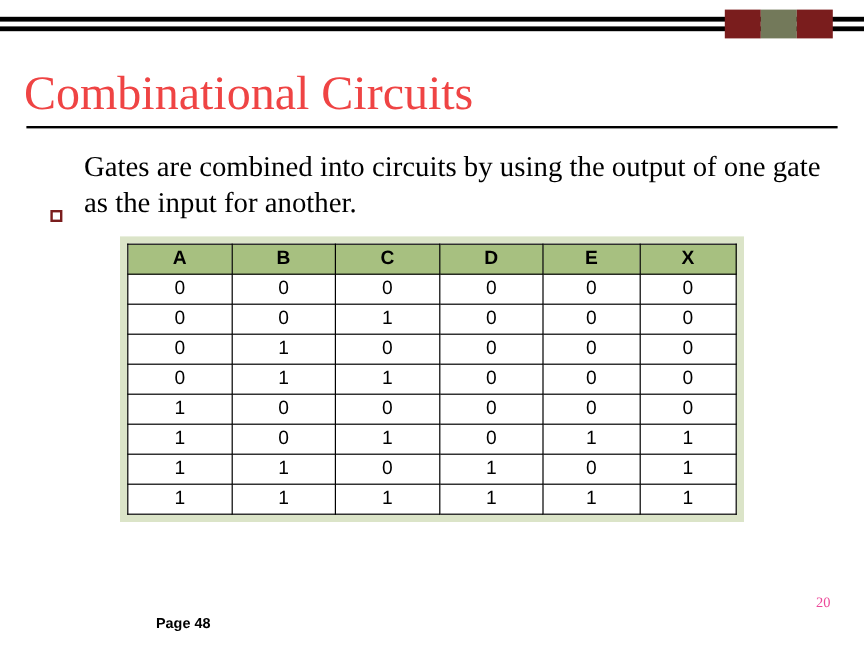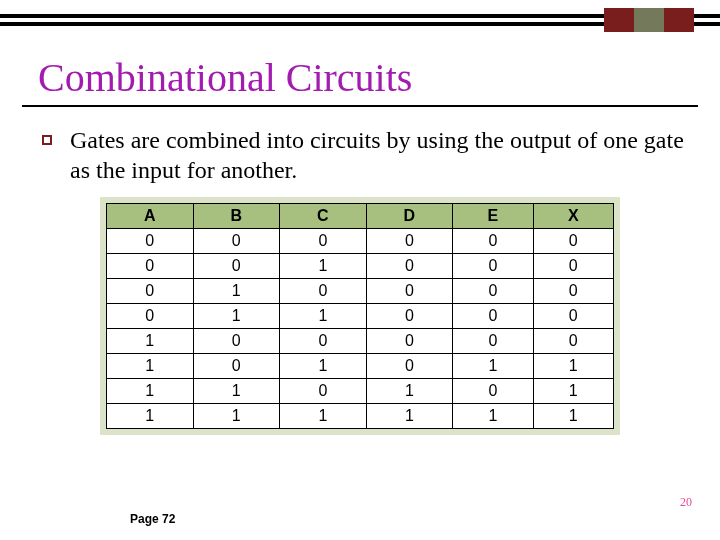--- a/index.html
+++ b/index.html
@@ -34,31 +34,31 @@
   }
   .swatch {
     width: 30px;
     height: 24px;
   }
   .swatch.maroon { background: #7a1d1d; }
   .swatch.olive  { background: #73795a; }
   .title {
     font-size: 40px;
     font-weight: 400;
-    margin: 18px 0 4px 38px;
-    color: #a21caf;
+    margin: 18px 0 4px 20px;
+    color: #ef4444;
   }
   .title-rule {
     margin: 0 22px 18px 22px;
     border: none;
     border-top: 2px solid #000;
   }
   .body-row {
     display: flex;
-    align-items: flex-start;
+    align-items: flex-end;
     padding: 0 32px 0 42px;
   }
   .bullet {
     width: 10px;
     height: 10px;
     border: 2px solid #7a1d1d;
     margin-top: 10px;
     margin-right: 18px;
     flex: 0 0 auto;
   }
@@ -205,14 +205,14 @@
           <td>1</td>
           <td>1</td>
           <td>1</td>
           <td>1</td>
           <td>1</td>
         </tr>
       </tbody>
   </table>
 </div>
 
-<div class="page-ref">Page 72</div>
+<div class="page-ref">Page 48</div>
 <div class="slide-num">20</div>
 
 </body></html>

